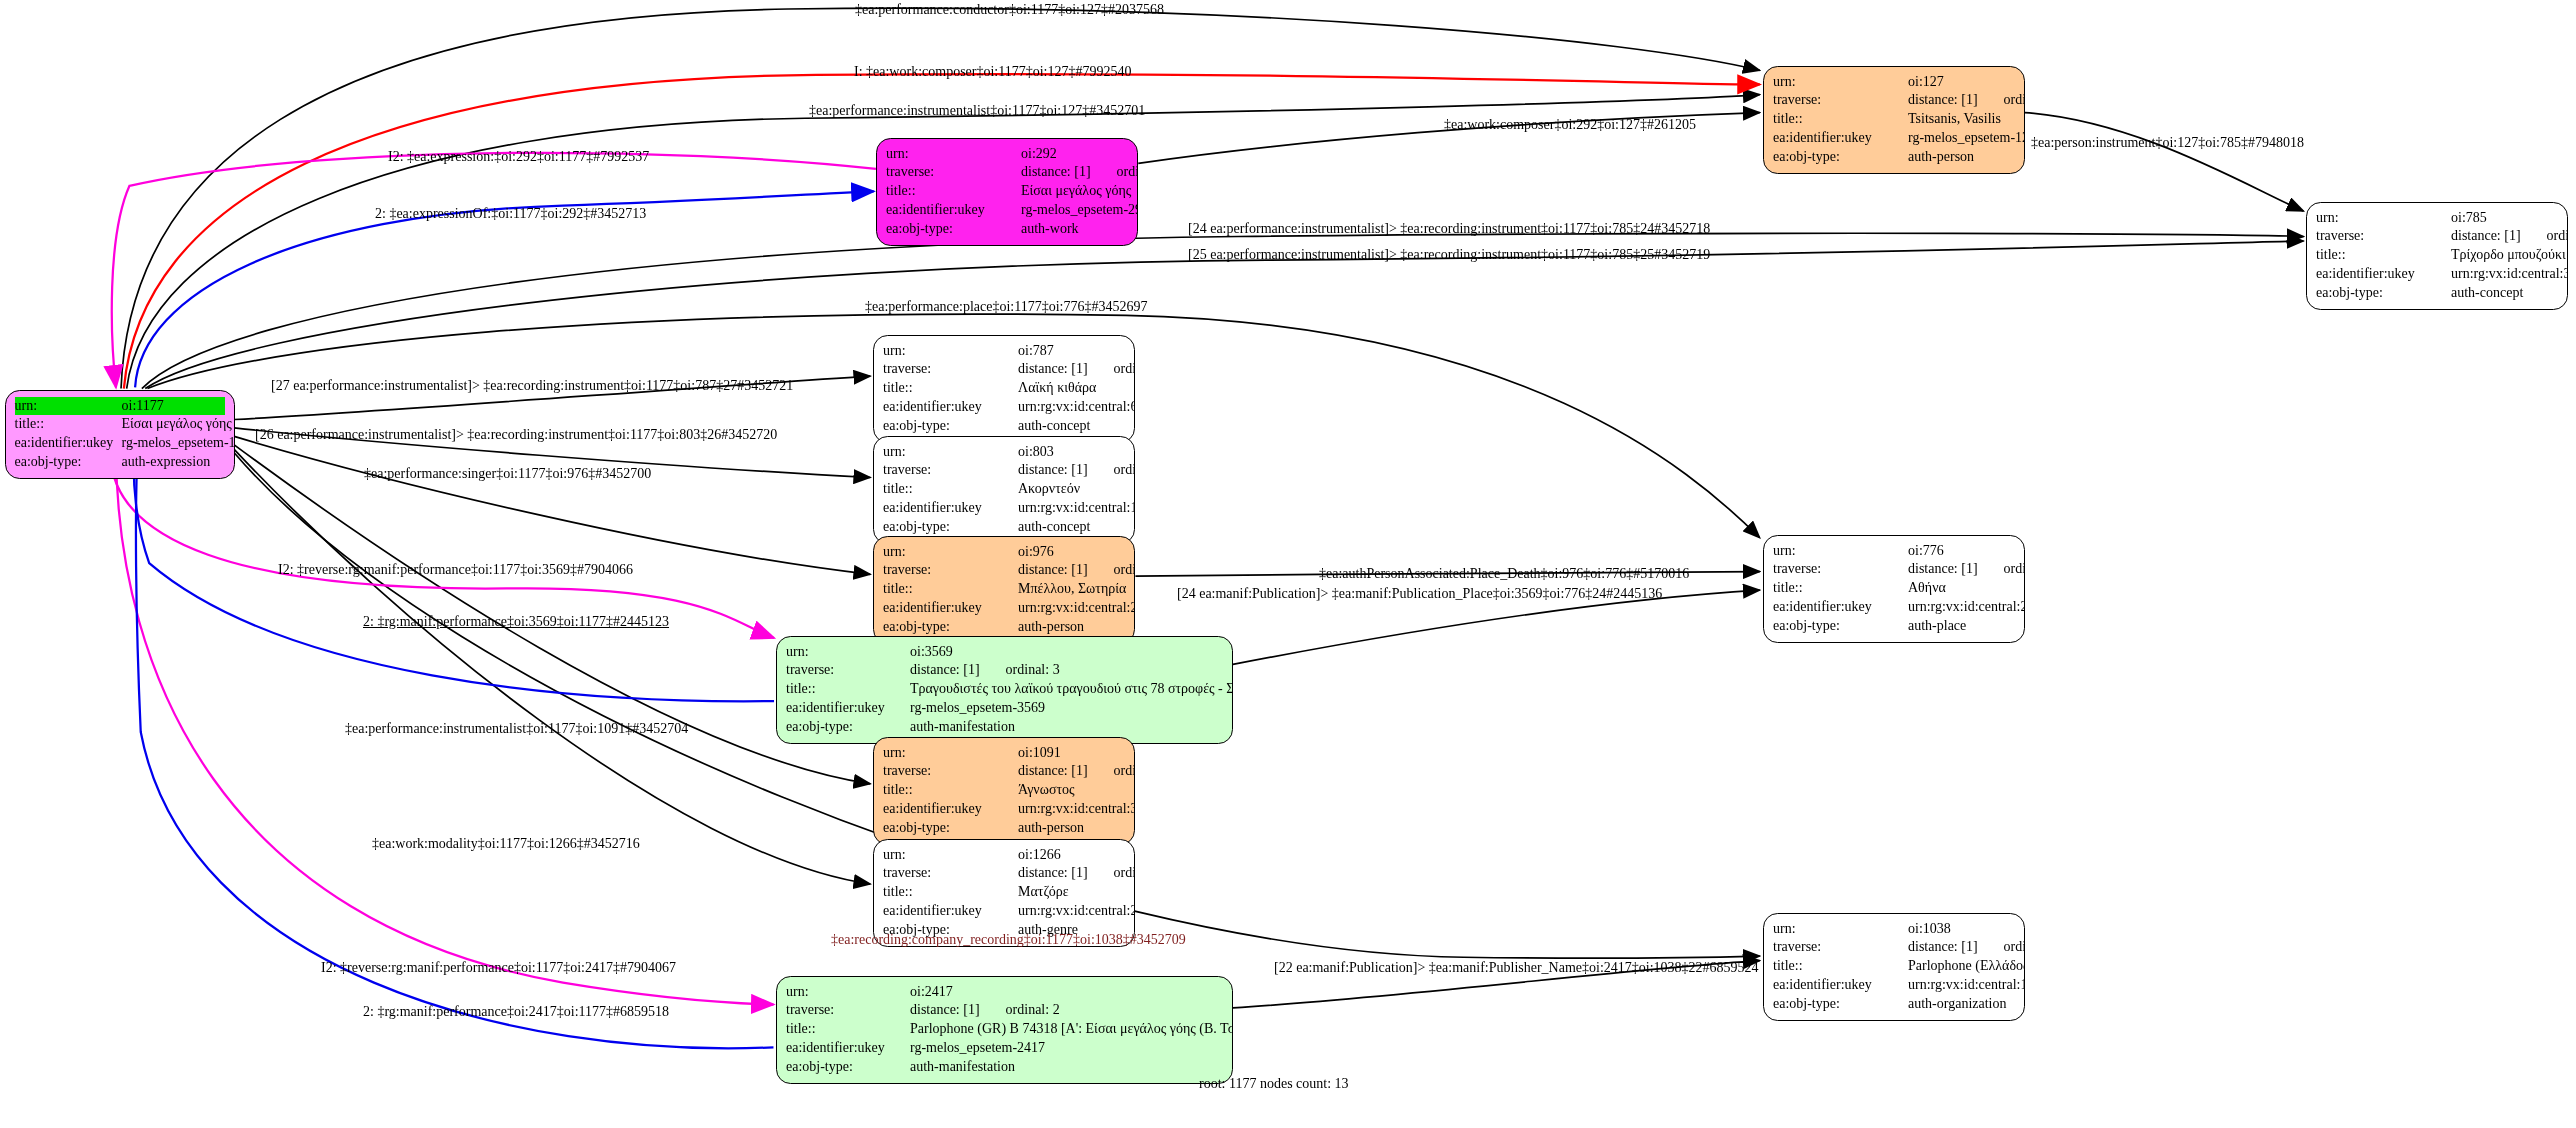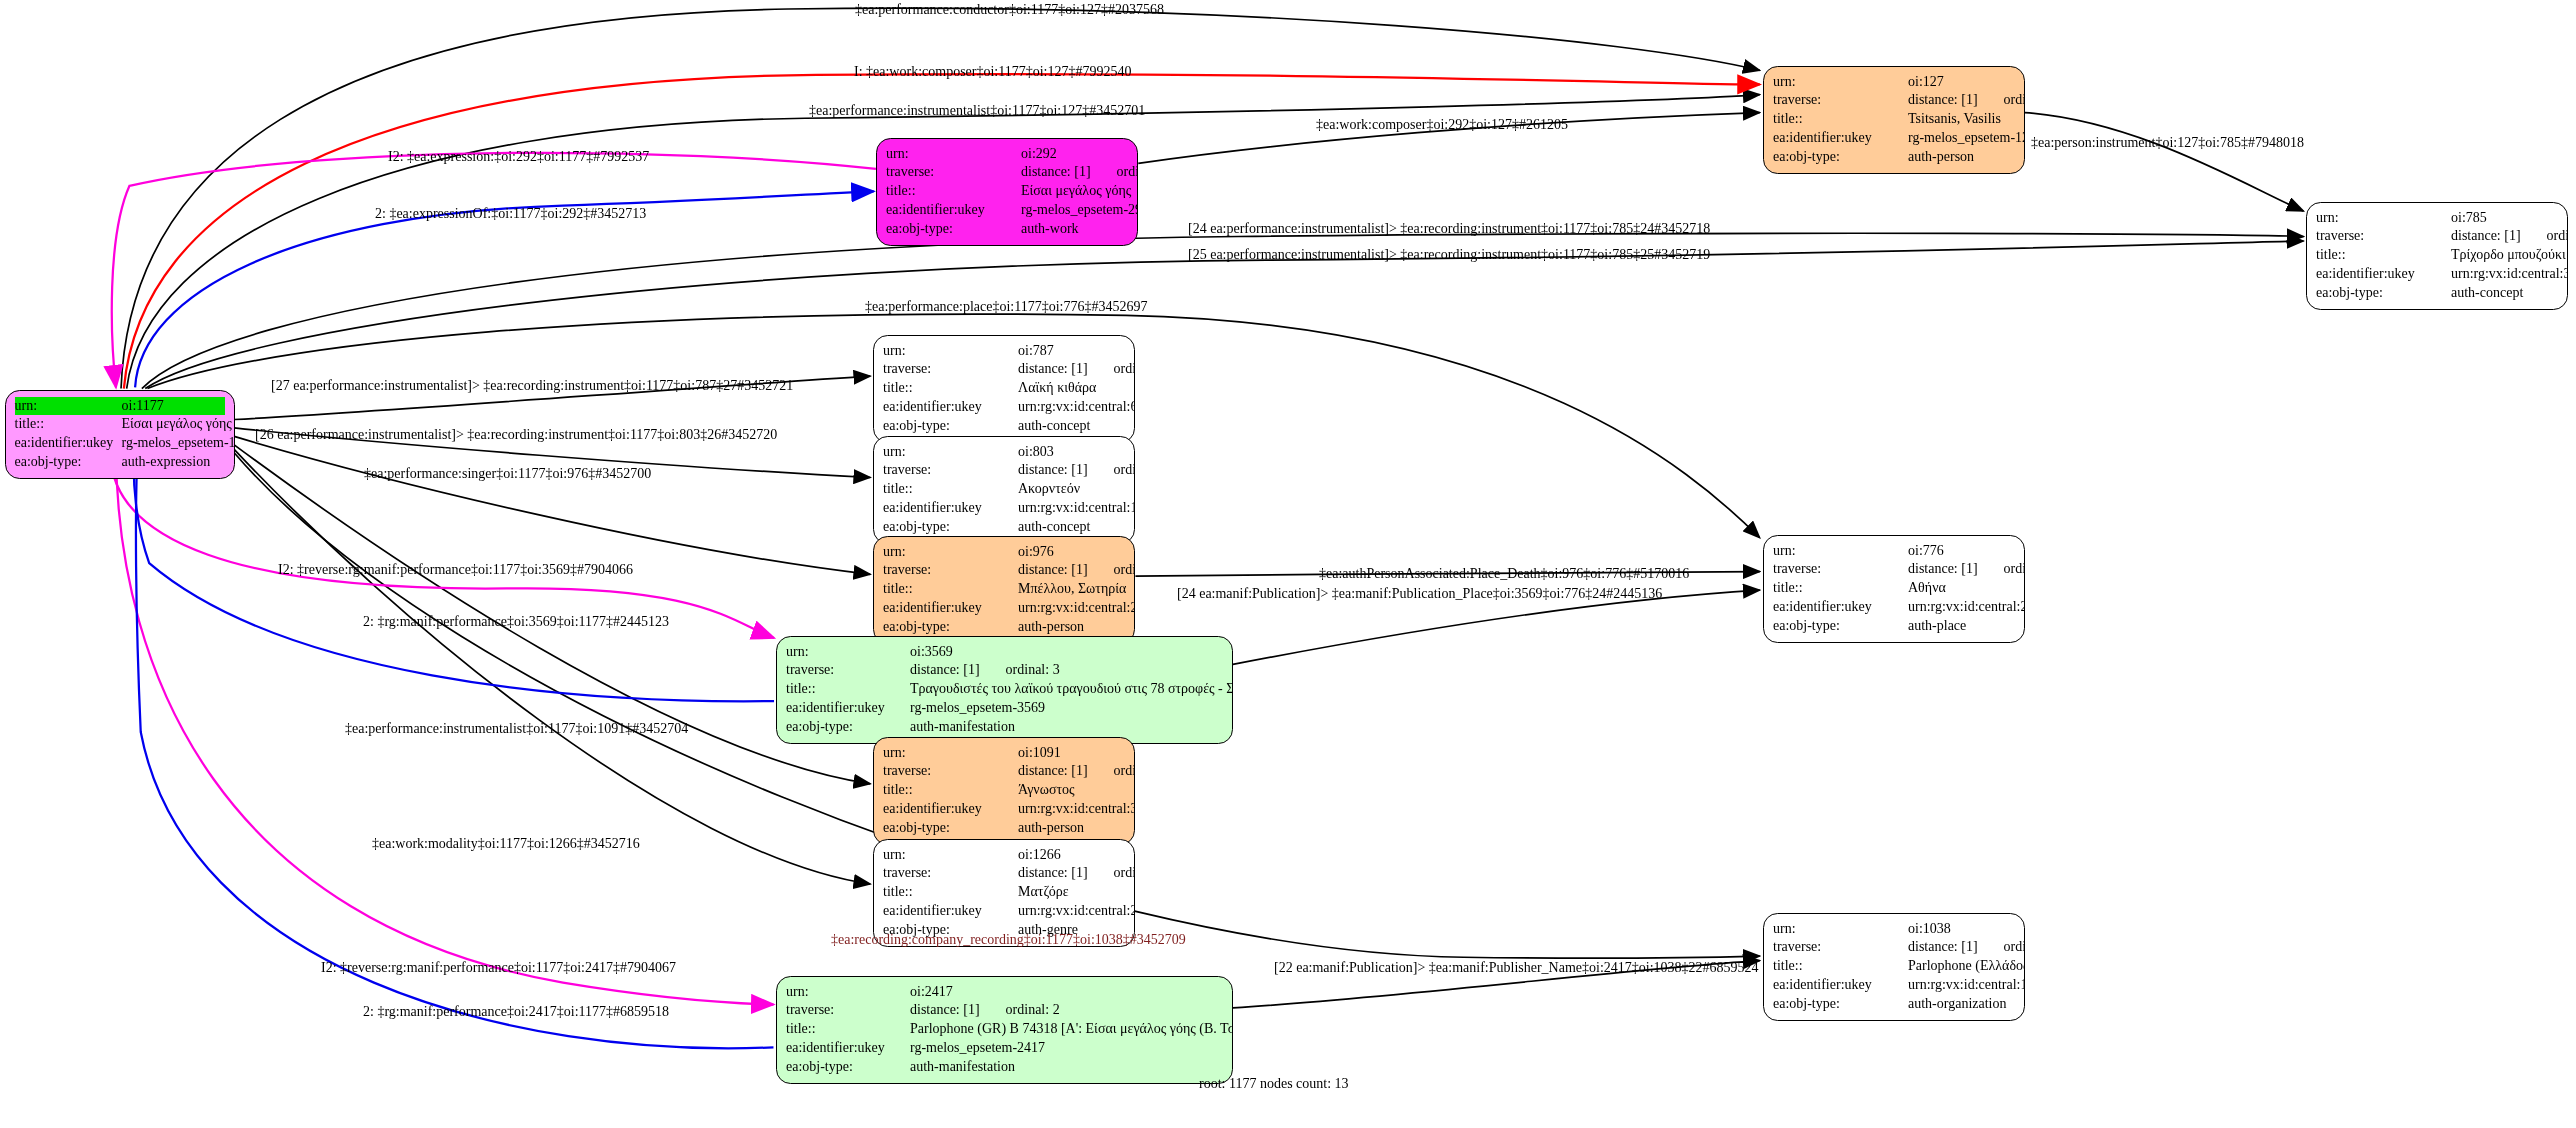--- a/index.html
+++ b/index.html
@@ -460,34 +460,34 @@
           <span class="k" style="width: 124px;">ea:obj-type:</span>
           <span class="v">auth-manifestation</span>
         </div>
       </div>
     </div>
 
   <div id="labels-host">
       <div class="elabel" style="left: 855px; top: 2.8px; color: rgb(0, 0, 0);">‡ea:performance:conductor‡oi:1177‡oi:127‡#2037568</div>
       <div class="elabel" style="left: 854px; top: 65px; color: rgb(0, 0, 0);">I: ‡ea:work:composer‡oi:1177‡oi:127‡#7992540</div>
       <div class="elabel" style="left: 809px; top: 104px; color: rgb(0, 0, 0);">‡ea:performance:instrumentalist‡oi:1177‡oi:127‡#3452701</div>
-      <div class="elabel" style="left: 1316px; top: 118px; color: rgb(0, 0, 0);">‡ea:work:composer‡oi:292‡oi:127‡#261205</div>
+      <div class="elabel" style="left: 1444px; top: 118px; color: rgb(0, 0, 0);">‡ea:work:composer‡oi:292‡oi:127‡#261205</div>
       <div class="elabel" style="left: 388px; top: 150px; color: rgb(0, 0, 0);">I2: ‡ea:expression:‡oi:292‡oi:1177‡#7992537</div>
       <div class="elabel" style="left: 2031px; top: 136px; color: rgb(0, 0, 0);">‡ea:person:instrument‡oi:127‡oi:785‡#7948018</div>
       <div class="elabel" style="left: 375px; top: 207px; color: rgb(0, 0, 0);">2: ‡ea:expressionOf:‡oi:1177‡oi:292‡#3452713</div>
       <div class="elabel" style="left: 1188px; top: 222px; color: rgb(0, 0, 0);">[24 ea:performance:instrumentalist]&gt; ‡ea:recording:instrument‡oi:1177‡oi:785‡24#3452718</div>
       <div class="elabel" style="left: 1188px; top: 248px; color: rgb(0, 0, 0);">[25 ea:performance:instrumentalist]&gt; ‡ea:recording:instrument‡oi:1177‡oi:785‡25#3452719</div>
       <div class="elabel" style="left: 865px; top: 300px; color: rgb(0, 0, 0);">‡ea:performance:place‡oi:1177‡oi:776‡#3452697</div>
       <div class="elabel" style="left: 255px; top: 379px; color: rgb(0, 0, 0); margin-left: 16px;">[27 ea:performance:instrumentalist]&gt; ‡ea:recording:instrument‡oi:1177‡oi:787‡27#3452721</div>
       <div class="elabel" style="left: 255px; top: 428px; color: rgb(0, 0, 0);">[26 ea:performance:instrumentalist]&gt; ‡ea:recording:instrument‡oi:1177‡oi:803‡26#3452720</div>
       <div class="elabel" style="left: 364px; top: 467px; color: rgb(0, 0, 0);">‡ea:performance:singer‡oi:1177‡oi:976‡#3452700</div>
       <div class="elabel" style="left: 278px; top: 563px; color: rgb(0, 0, 0);">I2: ‡reverse:rg:manif:performance‡oi:1177‡oi:3569‡#7904066</div>
       <div class="elabel" style="left: 1319px; top: 567px; color: rgb(0, 0, 0);">‡ea:authPersonAssociated:Place_Death‡oi:976‡oi:776‡#5170016</div>
       <div class="elabel" style="left: 1177px; top: 587px; color: rgb(0, 0, 0);">[24 ea:manif:Publication]&gt; ‡ea:manif:Publication_Place‡oi:3569‡oi:776‡24#2445136</div>
-      <div class="elabel" style="left: 363px; top: 615px; color: rgb(0, 0, 0);">2: ‡rg:manif:performance‡oi:3569‡oi:1177‡#2445123</div>
+      <div class="elabel" style="left: 363px; top: 615px; color: rgb(0, 0, 0); text-decoration: underline;">2: ‡rg:manif:performance‡oi:3569‡oi:1177‡#2445123</div>
       <div class="elabel" style="left: 345px; top: 722px; color: rgb(0, 0, 0);">‡ea:performance:instrumentalist‡oi:1177‡oi:1091‡#3452704</div>
       <div class="elabel" style="left: 372px; top: 837px; color: rgb(0, 0, 0);">‡ea:work:modality‡oi:1177‡oi:1266‡#3452716</div>
       <div class="elabel" style="left: 831px; top: 933px; color: #7f1d1d;">‡ea:recording:company_recording‡oi:1177‡oi:1038‡#3452709</div>
       <div class="elabel" style="left: 1274px; top: 961px; color: rgb(0, 0, 0);">[22 ea:manif:Publication]&gt; ‡ea:manif:Publisher_Name‡oi:2417‡oi:1038‡22#6859524</div>
       <div class="elabel" style="left: 321px; top: 961px; color: rgb(0, 0, 0);">I2: ‡reverse:rg:manif:performance‡oi:1177‡oi:2417‡#7904067</div>
       <div class="elabel" style="left: 363px; top: 1005px; color: rgb(0, 0, 0);">2: ‡rg:manif:performance‡oi:2417‡oi:1177‡#6859518</div>
     </div>
 
   <div class="caption" style="left:1199px;top:1076px;">root: 1177 nodes count: 13</div>
 </div>

